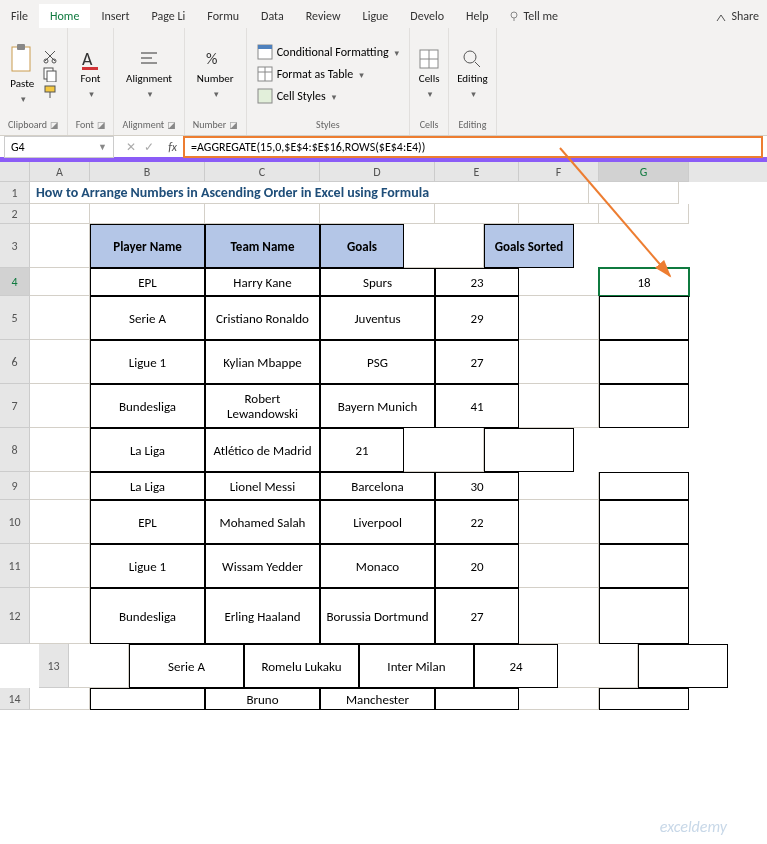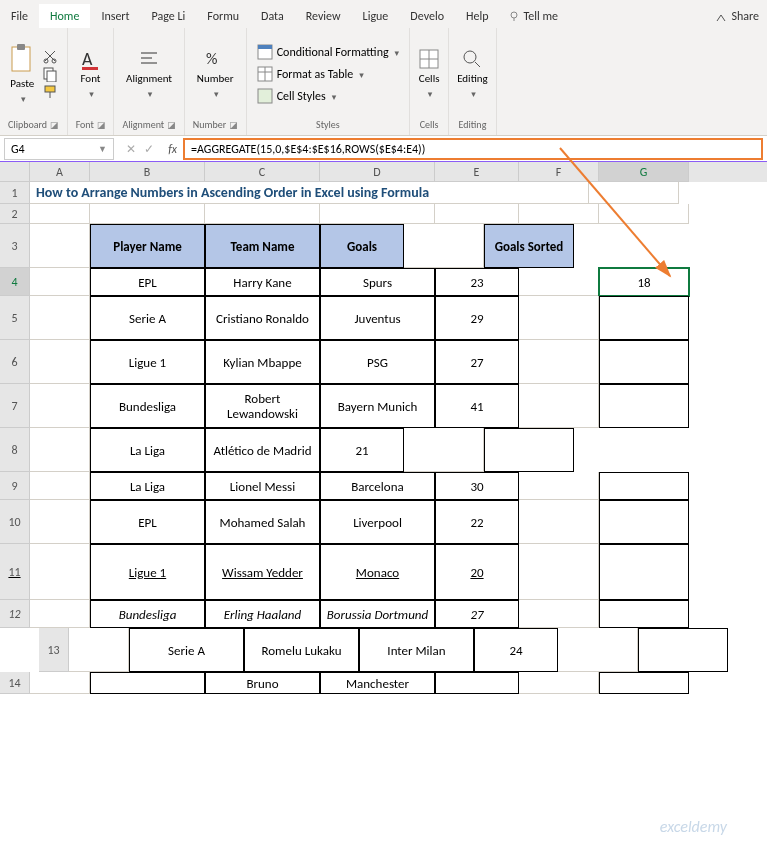--- a/index.html
+++ b/index.html
@@ -18,21 +18,21 @@
 .group-label { font-size: 10px; color: #666; padding: 2px 0; display: flex; align-items: center; gap: 3px; }
 .group-body { flex: 1; display: flex; align-items: center; gap: 6px; }
 .paste-block { display: flex; flex-direction: column; align-items: center; font-size: 11px; gap: 2px; }
 .icon-btn { display: flex; flex-direction: column; align-items: center; font-size: 11px; gap: 2px; cursor: pointer; }
 .mini-col { display: flex; flex-direction: column; gap: 2px; }
 .mini-row { display: flex; align-items: center; gap: 4px; font-size: 12px; cursor: pointer; padding: 1px 2px; }
 .drop-tri::after { content: '▾'; font-size: 9px; color: #666; margin-left: 2px; }
 .dlg::after { content: '◪'; font-size: 9px; color: #888; }
 
 
-.fbar { height: 26px; border-bottom: 1px solid #8b5cf6; display: flex; align-items: center; font-size: 12px; background: #fff; }
+.fbar { height: 26px; border-bottom: 5px solid #8b5cf6; display: flex; align-items: center; font-size: 12px; background: #fff; }
 .namebox { width: 110px; border: 1px solid #ccc; height: 22px; margin: 0 4px; display: flex; align-items: center; padding: 0 6px; justify-content: space-between; }
 .fbar-btns { display: flex; gap: 8px; padding: 0 8px; color: #aaa; }
 .fbar-fx { font-style: italic; color: #555; padding: 0 6px; }
 .formula-input { flex: 1; border: 2px solid #ed7d31; height: 22px; padding: 0 6px; display: flex; align-items: center; margin-right: 4px; background: #fff; }
 
 
 .grid-wrap { position: relative; }
 .colhdr-row { display: flex; height: 20px; background: #e6e6e6; font-size: 12px; color: #555; }
 .rowhdr { width: 30px; min-width:30px; border-right: 1px solid #ccc; border-bottom: 1px solid #ccc; display: flex; align-items: center; justify-content: center; background: #e6e6e6; font-size: 12px; color: #555; }
 .colhdr { border-right: 1px solid #ccc; border-bottom: 1px solid #ccc; display: flex; align-items: center; justify-content: center; }
@@ -355,31 +355,31 @@
       <div class="row" style="height: 44px;">
         <div class="rowhdr">10</div>
         <div class="cell colA"></div>
         <div class="cell colB dt">EPL</div>
         <div class="cell colC dt">Mohamed Salah</div>
         <div class="cell colD dt">Liverpool</div>
         <div class="cell colE dt">22</div>
         <div class="cell colF"></div>
         <div class="cell colG dt"></div>
       </div>
-      <div class="row" style="height: 56px; text-decoration: underline;">
+      <div class="row" style="height: 44px;">
         <div class="rowhdr">11</div>
         <div class="cell colA"></div>
         <div class="cell colB dt">Ligue 1</div>
         <div class="cell colC dt">Wissam Yedder</div>
         <div class="cell colD dt">Monaco</div>
         <div class="cell colE dt">20</div>
         <div class="cell colF"></div>
         <div class="cell colG dt"></div>
       </div>
-      <div class="row" style="height: 28px; font-style: italic;">
+      <div class="row" style="height: 56px;">
         <div class="rowhdr">12</div>
         <div class="cell colA"></div>
         <div class="cell colB dt">Bundesliga</div>
         <div class="cell colC dt">Erling Haaland</div>
         <div class="cell colD dt">Borussia Dortmund</div>
         <div class="cell colE dt">27</div>
         <div class="cell colF"></div>
         <div class="cell colG dt"></div>
       </div>
       <div class="row" style="height: 44px; padding-left: 39px;">

